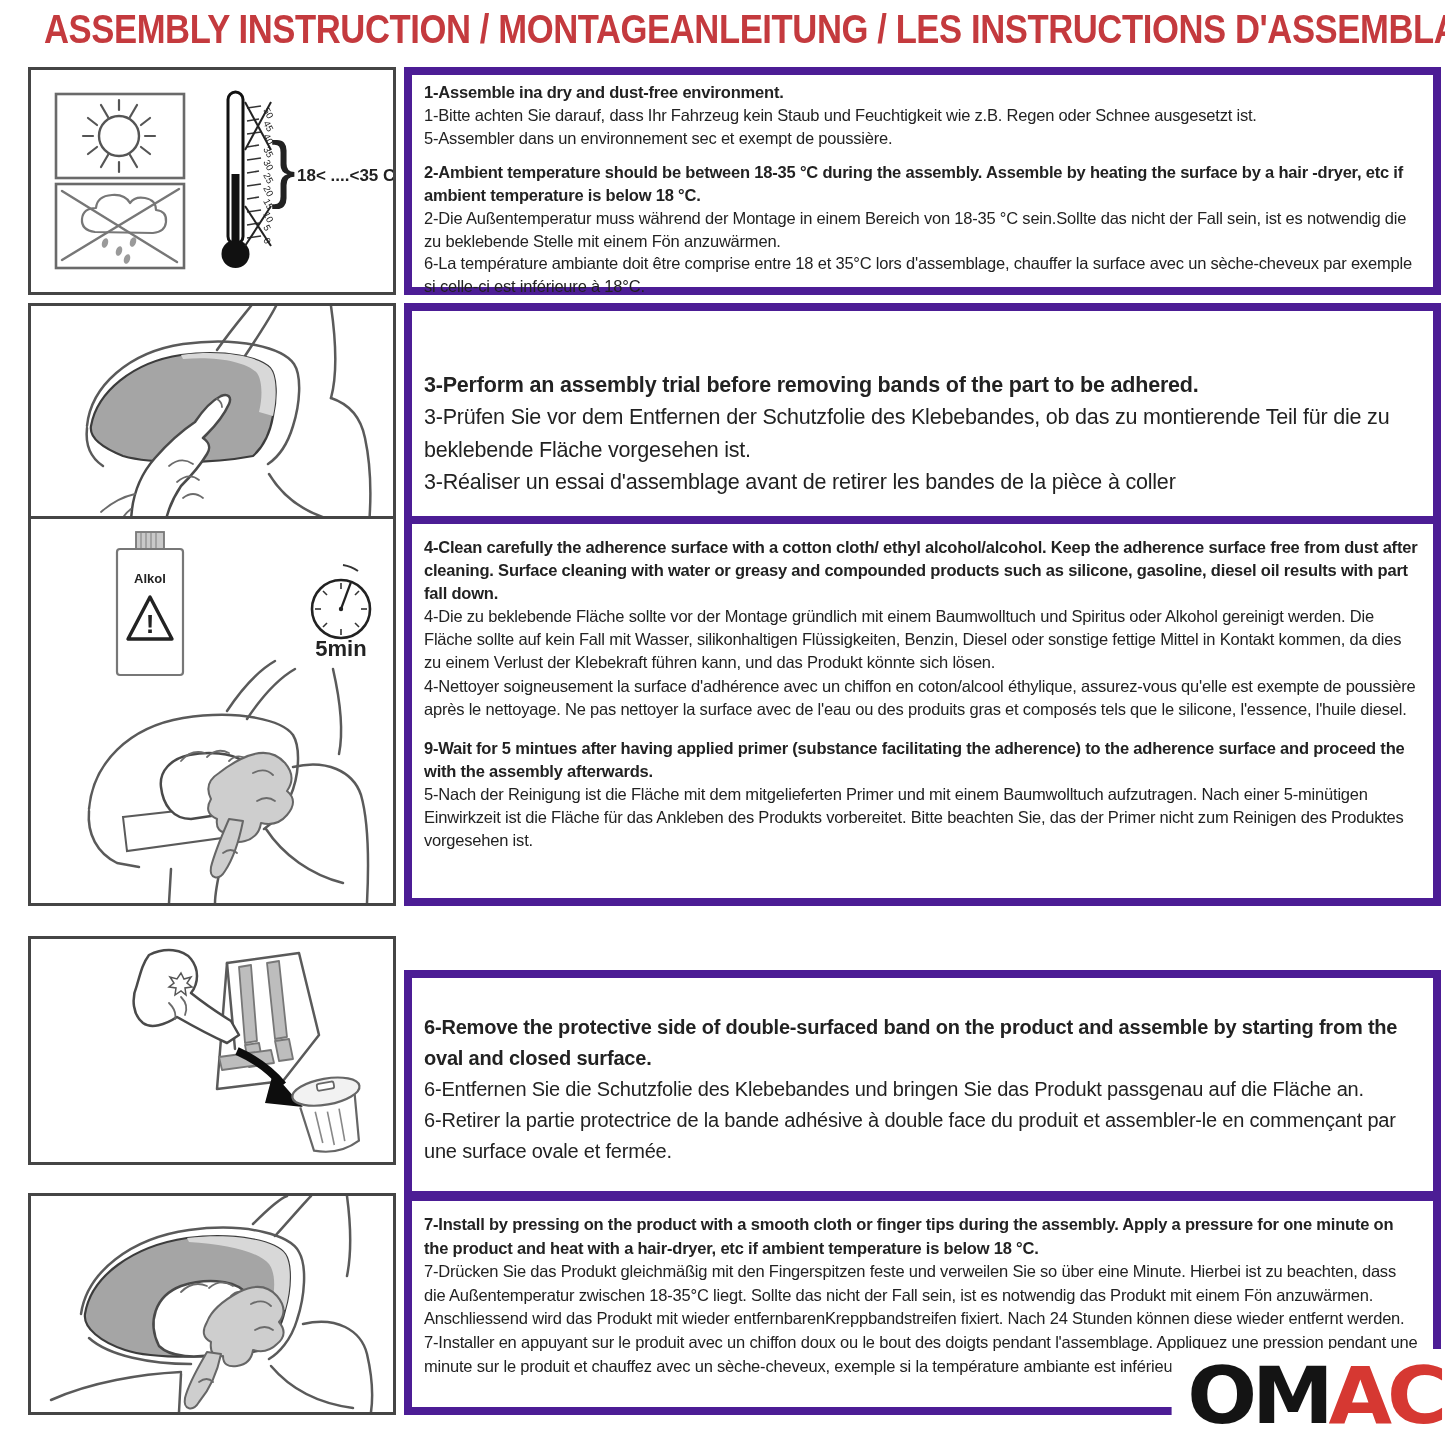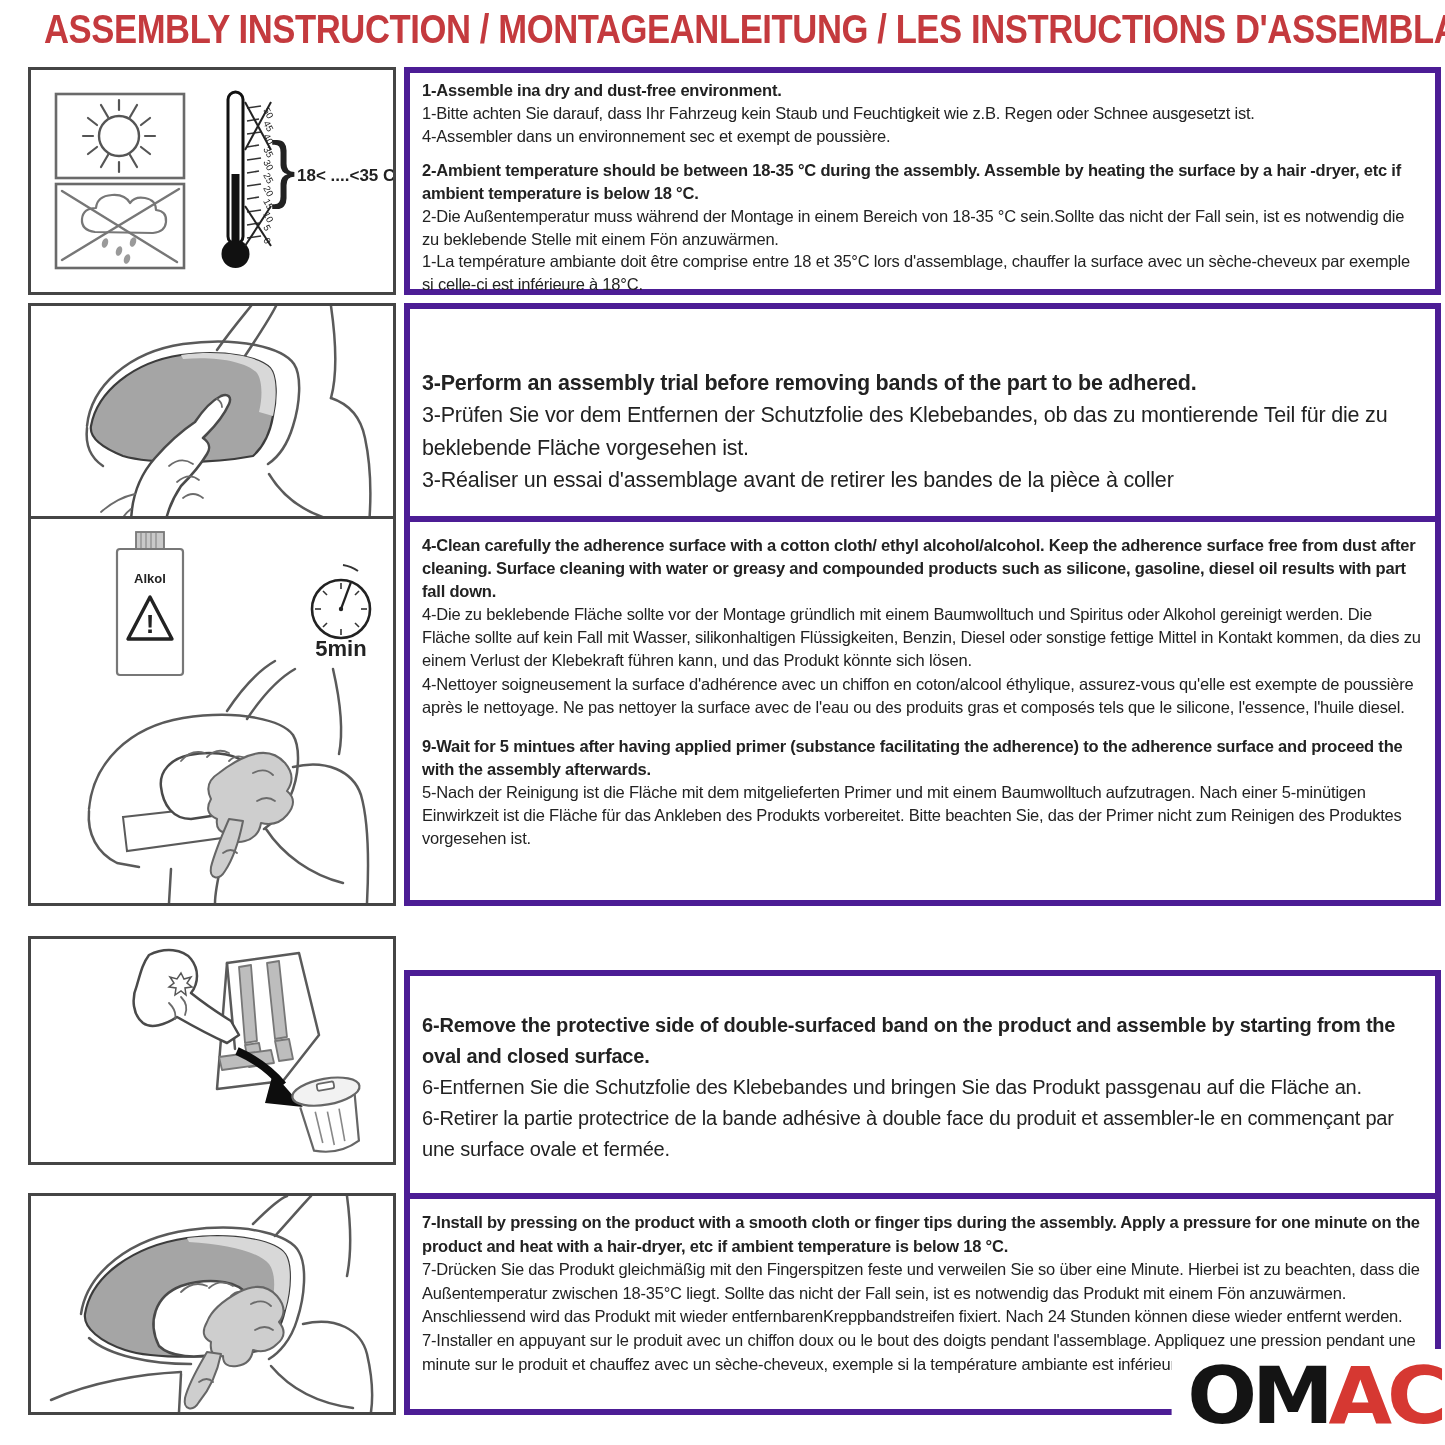--- a/index.html
+++ b/index.html
@@ -5,21 +5,21 @@
   html,body{margin:0;padding:0;background:#fff;}
   .page{position:relative;width:1445px;height:1445px;background:#ffffff;overflow:hidden;
         font-family:"Liberation Sans",sans-serif;color:#1f1f1f;}
   .title{position:absolute;left:44px;top:6px;font-size:41px;font-weight:800;
          color:#c43a3e;letter-spacing:-0.5px;white-space:nowrap;
          transform:scaleX(0.845);transform-origin:left top;}
   .figbox{position:absolute;left:28px;width:368px;box-sizing:border-box;
           border:3px solid #454545;background:#fff;}
   .figbox svg{display:block;width:100%;height:100%;}
   .textbox{position:absolute;left:404px;width:1037px;box-sizing:border-box;
-           border:6px solid #4c1d95;background:#fff;padding:6px 14px 4px 12px;}
+           border:8px solid #4c1d95;background:#fff;padding:6px 14px 4px 12px;}
   .textbox p{margin:0;letter-spacing:-0.2px;color:#222;}
   .b{font-weight:700;color:#151515;}
   
   .r1{top:67px;height:228px;}   .r2{top:303px;height:225px;}
   .r3{top:516px;height:390px;}  .r4{top:936px;height:229px;}
   .r5{top:1193px;height:222px;}
   
   .t1 p{font-size:16.5px;line-height:1.38;}
   .t2{padding-top:58px;} .t2 p{font-size:21.5px;line-height:1.5;}
   .t3{padding-top:12px;} .t3 p{font-size:16.5px;line-height:1.4;}
@@ -121,25 +121,25 @@
             <line x1="240" y1="136" x2="214" y2="176"></line>
         </g>
         <text x="240" y="124" font-size="74" class="svgtxt">}</text>
         <text x="266" y="111" font-size="17" font-weight="700" class="svgtxt">18&lt; ....&lt;35 C</text>
       </g>
     </svg>
   </div>
   <div class="textbox t1 r1">
     <p class="b">1-Assemble ina dry and dust-free environment.</p>
     <p>1-Bitte achten Sie darauf, dass Ihr Fahrzeug kein Staub und Feuchtigkeit wie z.B. Regen oder Schnee ausgesetzt ist.</p>
-    <p>4-Assembler dans un environnement sec et exempt de poussière.</p>
+    <p>5-Assembler dans un environnement sec et exempt de poussière.</p>
     <div class="gap1"></div>
     <p class="b">2-Ambient temperature should be between 18-35 °C  during the assembly. Assemble by heating the surface by a hair -dryer, etc if ambient temperature is below 18 °C.</p>
     <p>2-Die Außentemperatur muss während der Montage in einem Bereich von 18-35 °C  sein.Sollte das nicht der Fall sein, ist es notwendig die zu beklebende Stelle mit einem Fön anzuwärmen.</p>
-    <p>1-La température ambiante doit être comprise entre 18 et 35°C lors d'assemblage, chauffer la surface avec un sèche-cheveux par exemple si celle-ci est inférieure à 18°C.</p>
+    <p>6-La température ambiante doit être comprise entre 18 et 35°C lors d'assemblage, chauffer la surface avec un sèche-cheveux par exemple si celle-ci est inférieure à 18°C.</p>
   </div>
 
   <div class="figbox r2">
     <svg viewBox="0 0 362 219">
       <g class="ln">
         <path d="M186,44 C200,24 212,10 220,0"></path>
         <path d="M210,56 C226,32 238,14 245,0"></path>
         <path d="M300,0 C305,35 306,70 300,92"></path>
         <path d="M300,92 C318,98 330,112 334,132 C340,160 340,195 338,219"></path>
         <path d="M238,168 C255,196 280,210 310,216 C322,218 332,219 338,219"></path>

